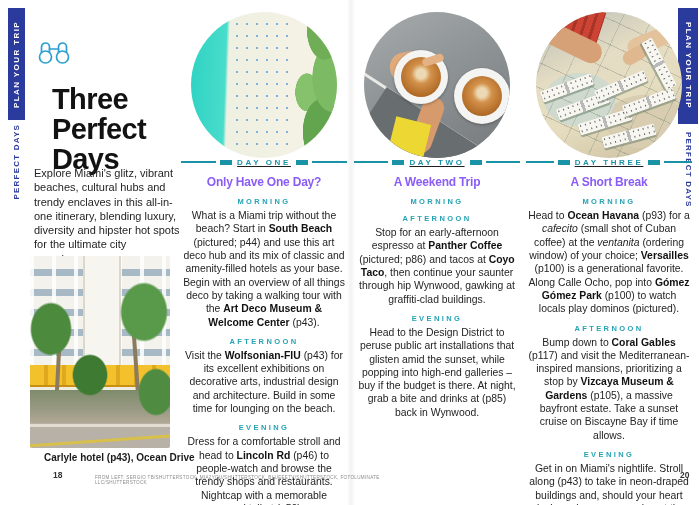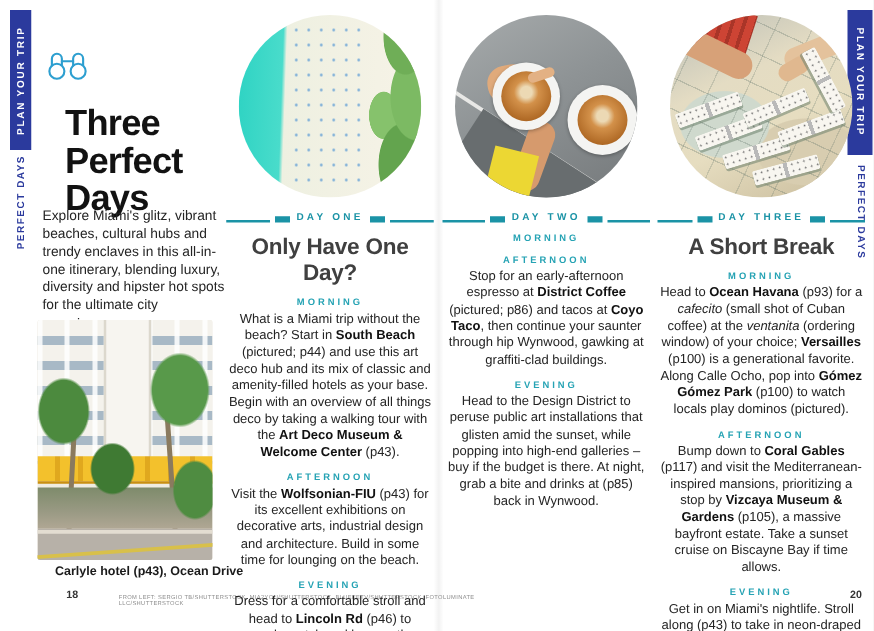--- a/index.html
+++ b/index.html
@@ -49,25 +49,25 @@
   .hero .curb{position:absolute;left:0;bottom:11%;width:100%;height:3px;background:#e3ddd1;}
   .hero .lane{position:absolute;left:-10px;bottom:6px;width:170px;height:3px;background:#d8c04a;transform:rotate(-4deg);}
   .photo-caption{position:absolute;left:30px;top:452px;width:180px;font-size:10px;font-weight:bold;color:#1a1a1a;margin-left:14px;}
   .credits{position:absolute;left:95px;top:475px;width:330px;font-size:4.6px;letter-spacing:0.3px;color:#8d8d8d;}
   .pnum{position:absolute;top:470px;font-size:8.5px;font-weight:bold;color:#333;}
   .pnum.l{left:13px;margin-left:40px;} .pnum.r{left:680px;}
   
   .col{position:absolute;top:0;width:166px;text-align:center;}
   .col.c0{left:181px;} .col.c1{left:354px;} .col.c2{left:526px;}
   .circle{position:relative;width:146px;height:146px;border-radius:50%;overflow:hidden;margin:12px auto 0;}
-  .dayrule{display:flex;align-items:flex-end;gap:4px;margin-top:12px;height:8px;}
+  .dayrule{display:flex;align-items:center;gap:4px;margin-top:0;height:8px;text-decoration:underline;}
   .rl{flex:1;height:2px;background:#1b93a6;}
   .rb{width:12px;height:5px;background:#1b93a6;}
   .dlab{font-size:8px;font-weight:bold;letter-spacing:2.6px;color:#1b93a6;white-space:nowrap;padding:0 1px;}
-  .coltitle{margin:9px 0 0;font-size:18px;font-weight:bold;color:#404040;letter-spacing:-0.2px;}
+  .coltitle{margin:9px 0 0;font-size:12px;font-weight:bold;color:#8b5cf6;letter-spacing:-0.2px;}
   .seclab{margin-top:8px;font-size:7.5px;font-weight:bold;letter-spacing:2.4px;color:#26a3b4;}
   .sectext{margin:3px 2px 0;font-size:10.4px;line-height:1.28;color:#242424;}
   .sectext b{color:#111;}
   
   .c1base{position:absolute;inset:0;background:linear-gradient(92deg,#2ed3c3 0%,#49dccb 24%,#eef0e1 26%,#f7f3e7 100%);}
   .c1green{position:absolute;right:0;top:0;width:34%;height:100%;background:
       radial-gradient(60% 35% at 75% 12%,#6fae57 0 58%,rgba(0,0,0,0) 60%),
       radial-gradient(70% 40% at 92% 45%,#7cba63 0 58%,rgba(0,0,0,0) 60%),
       radial-gradient(65% 38% at 70% 82%,#63a44e 0 58%,rgba(0,0,0,0) 60%),
       radial-gradient(40% 22% at 40% 55%,#86c26c 0 58%,rgba(0,0,0,0) 60%);}
@@ -194,23 +194,24 @@
       <div class="saucer s2"></div>
       <div class="latte l2"></div>
     </div>
     <div class="dayrule">
       <span class="rl"></span>
         <span class="rb"></span>
       <span class="dlab">DAY TWO</span>
       <span class="rb"></span>
         <span class="rl"></span>
     </div>
+    <h2 class="coltitle">A Weekend Trip</h2>
     <div class="seclab">MORNING</div>
     <div class="seclab">AFTERNOON</div>
-    <p class="sectext">Stop for an early-afternoon espresso at <b>District Coffee</b> (pictured; p86) and tacos at <b>Coyo Taco</b>, then continue your saunter through hip Wynwood, gawking at graffiti-clad buildings.</p>
+    <p class="sectext">Stop for an early-afternoon espresso at <b>Panther Coffee</b> (pictured; p86) and tacos at <b>Coyo Taco</b>, then continue your saunter through hip Wynwood, gawking at graffiti-clad buildings.</p>
     <div class="seclab">EVENING</div>
     <p class="sectext">Head to the Design District to peruse public art installations that glisten amid the sunset, while popping into high-end galleries – buy if the budget is there. At night, grab a bite and drinks at  (p85) back in Wynwood.</p>
   </div>
 
   <div class="col c2">
     <div class="circle">
       <div class="c3base"></div>
       <div class="c3grid"></div>
       <div class="c3sleeve"></div>
       <div class="c3arm1"></div>

